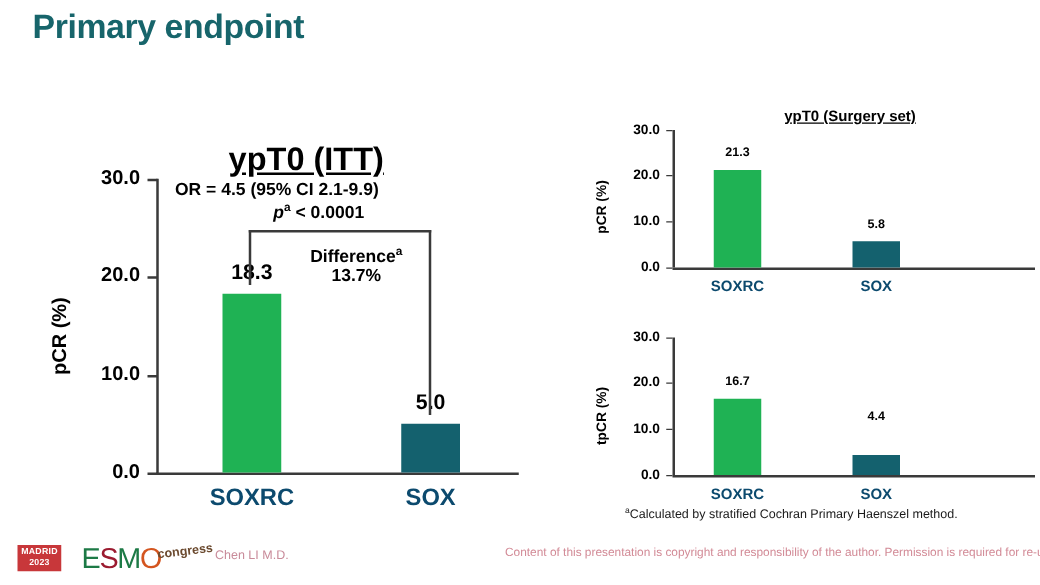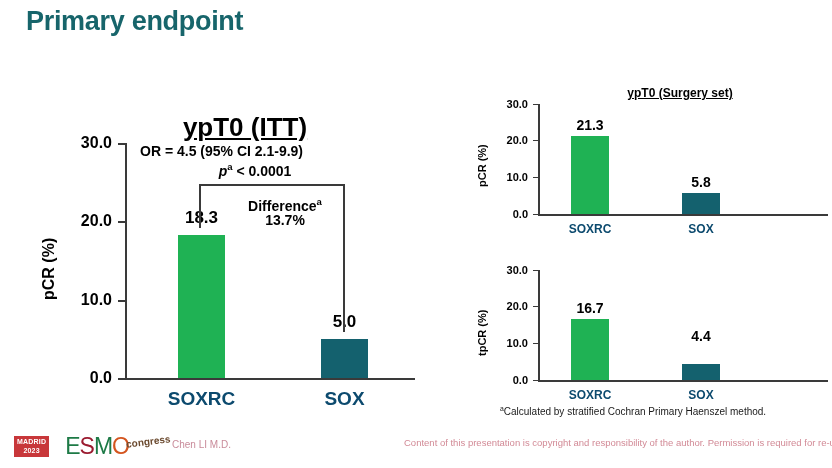--- a/index.html
+++ b/index.html
@@ -128,21 +128,21 @@
   #diff-value {
     position: absolute; left: 225px; top: 212px; width: 120px;
     text-align: center; font-size: 14px; font-weight: bold; color: #000;
     white-space: nowrap;
   }
 
   
   .chart-small .chart-title { font-size: 12px; }
   .chart-small .tick-label { font-size: 11px; width: 40px; text-align: right; }
   .chart-small .y-axis-title { font-size: 11px; }
-  .chart-small .bar-value { font-size: 14px; }
+  .chart-small .bar-value { font-size: 10px; }
   .chart-small .cat-label { font-size: 12px; }
   .chart-small .tick { width: 5px; height: 1px; }
 
   #chart-surgery { left: 460px; top: 82px; width: 372px; height: 160px; }
   #chart-surgery .chart-title { left: 100px; top: 4px; width: 240px; }
   #chart-surgery .axis-line { background: #3a3a3a; }
 
   #chart-itt { left: 460px; top: 248px; width: 372px; height: 160px; }
   #chart-itt .chart-title { left: 100px; top: 0px; width: 240px; }
 

